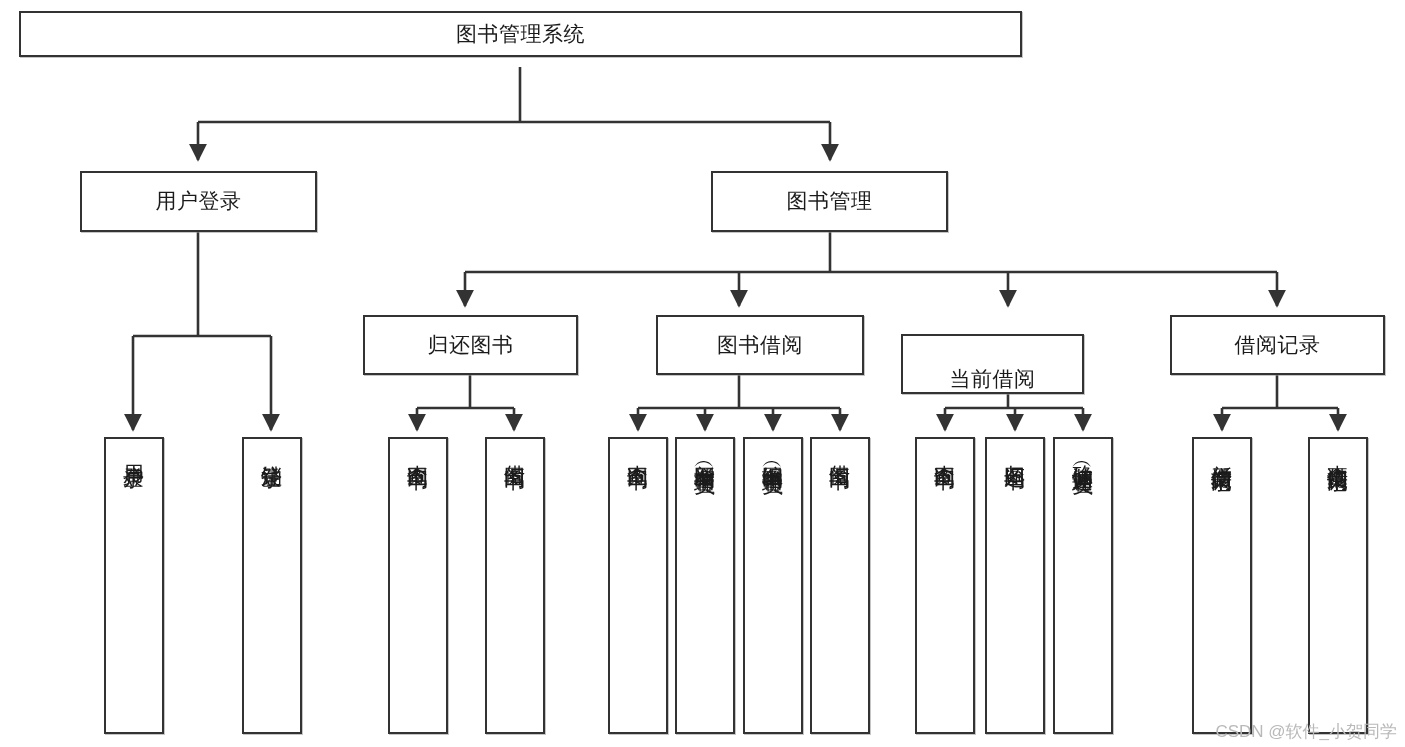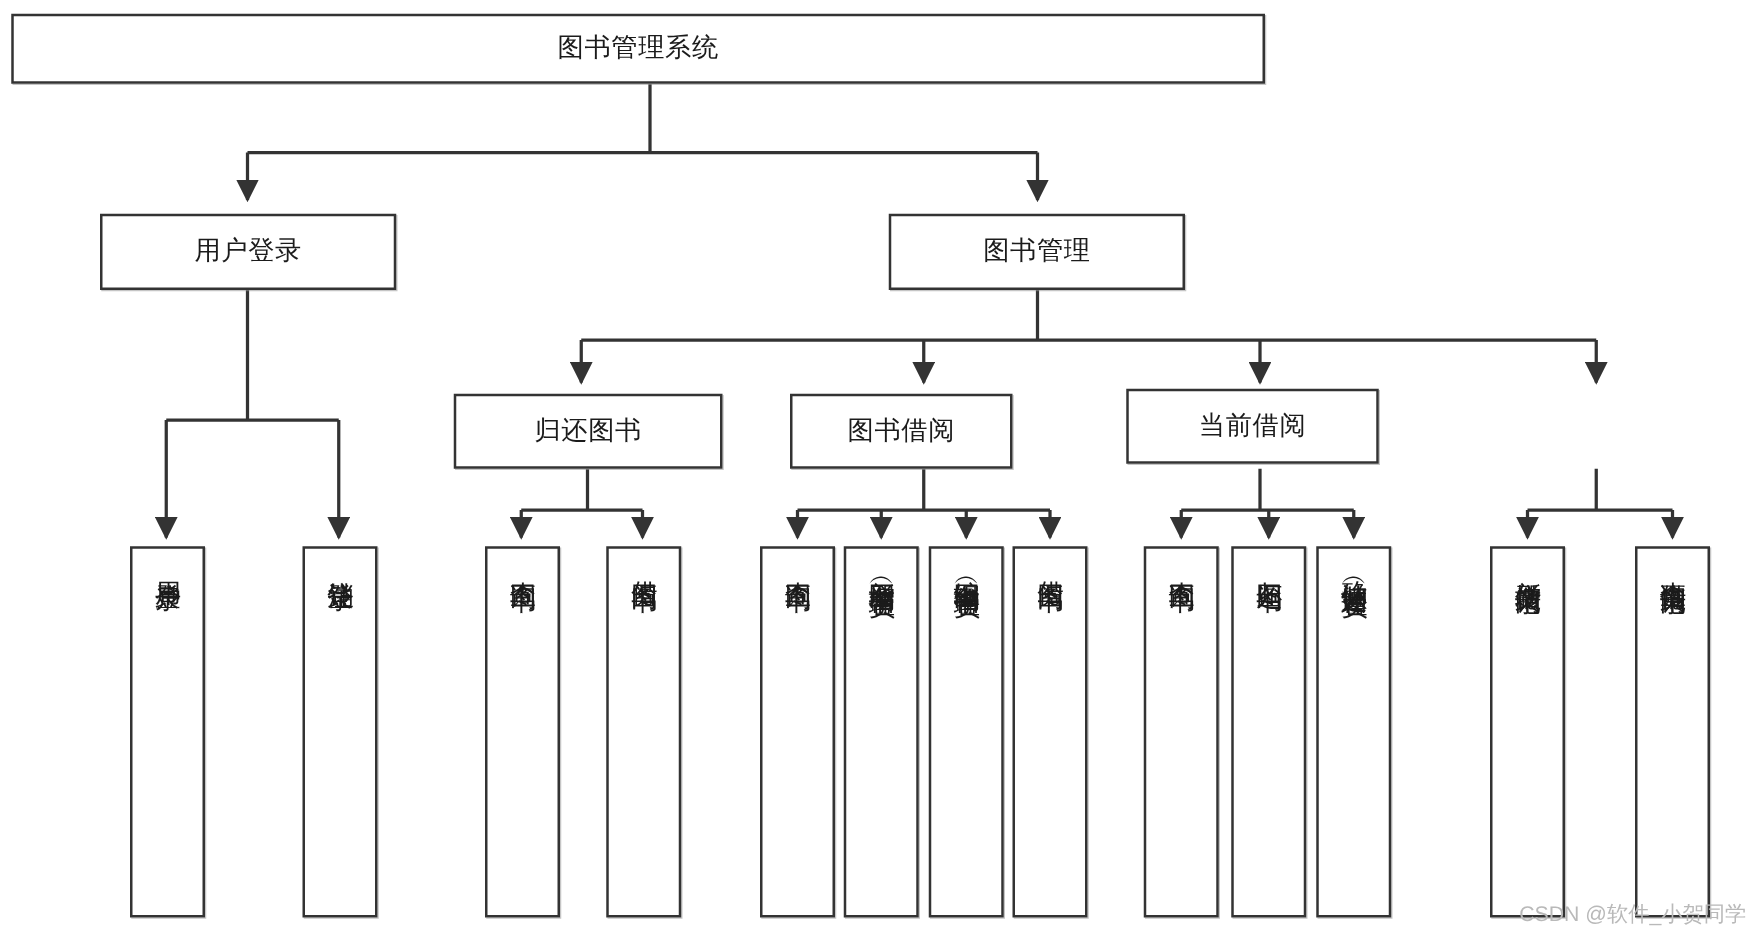--- a/index.html
+++ b/index.html
@@ -120,44 +120,47 @@
       <path d="M 1015 408 L 1015 430" marker-end="url(#arrow)"></path>
       <path d="M 1083 408 L 1083 430" marker-end="url(#arrow)"></path>
 
       <path d="M 1277 375 L 1277 408"></path>
       <path d="M 1222 408 L 1338 408"></path>
       <path d="M 1222 408 L 1222 430" marker-end="url(#arrow)"></path>
       <path d="M 1338 408 L 1338 430" marker-end="url(#arrow)"></path>
     </g>
   </svg>
 
-  <div class="node horizontal" style="left:9px; top:11px; width:1003px; height:56px;">
+  <div class="node horizontal" style="left:19px; top:11px; width:1003px; height:46px;">
     <span class="node-label">图书管理系统</span>
   </div>
 
   <div class="node horizontal" style="left:80px; top:171px; width:237px; height:61px;">
     <span class="node-label">用户登录</span>
   </div>
 
   <div class="node horizontal" style="left:711px; top:171px; width:237px; height:61px;">
     <span class="node-label">图书管理</span>
   </div>
 
   <div class="node horizontal" style="left:363px; top:315px; width:215px; height:60px;">
     <span class="node-label">归还图书</span>
   </div>
 
-  <div class="node horizontal" style="left:632px; top:315px; width:178px; height:60px;">
+  <div class="node horizontal" style="left:656px; top:315px; width:208px; height:60px;">
     <span class="node-label">图书借阅</span>
   </div>
 
-  <div class="node horizontal" style="left:901px; top:311px; width:202px; height:60px;">
+  <div class="node horizontal" style="left:901px; top:334px; width:183px; height:60px;align-items:flex-end;">
     <span class="node-label">当前借阅</span>
   </div>
 
+  <div class="node horizontal" style="left:1170px; top:315px; width:215px; height:60px;">
+    <span class="node-label">借阅记录</span>
+  </div>
 
   <div class="node vertical" style="left:104px; top:437px; width:60px; height:297px;">
     <span class="node-label">用户登录</span>
   </div>
 
   <div class="node vertical" style="left:242px; top:437px; width:60px; height:297px;">
     <span class="node-label">注销登录</span>
   </div>
 
   <div class="node vertical" style="left:388px; top:437px; width:60px; height:297px;">

